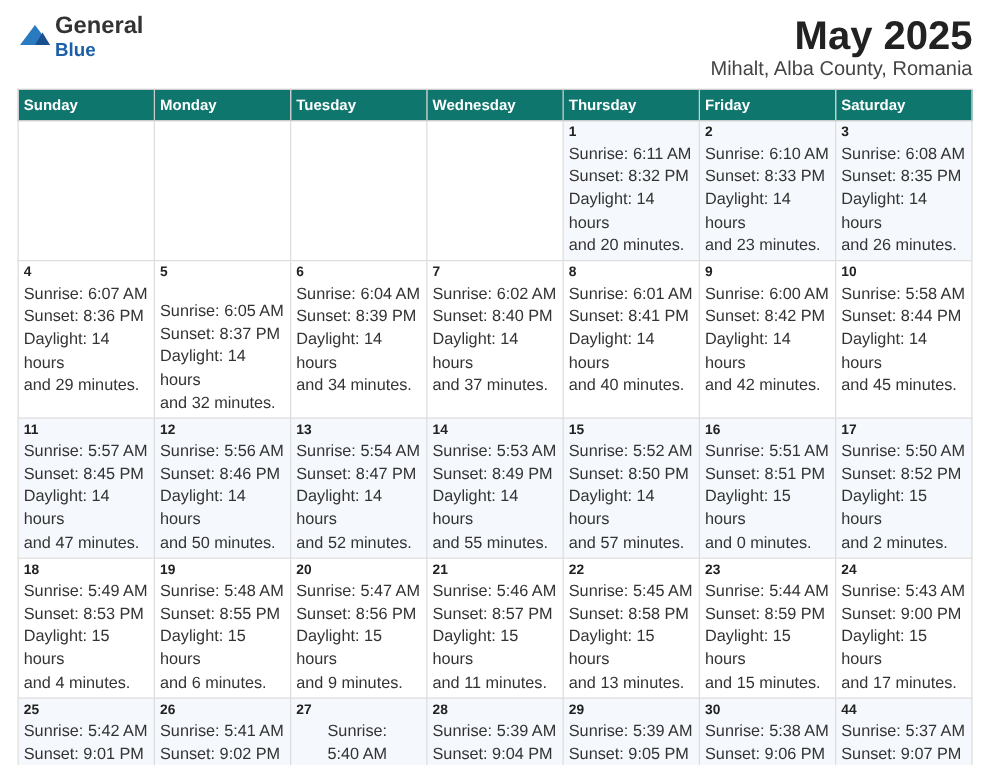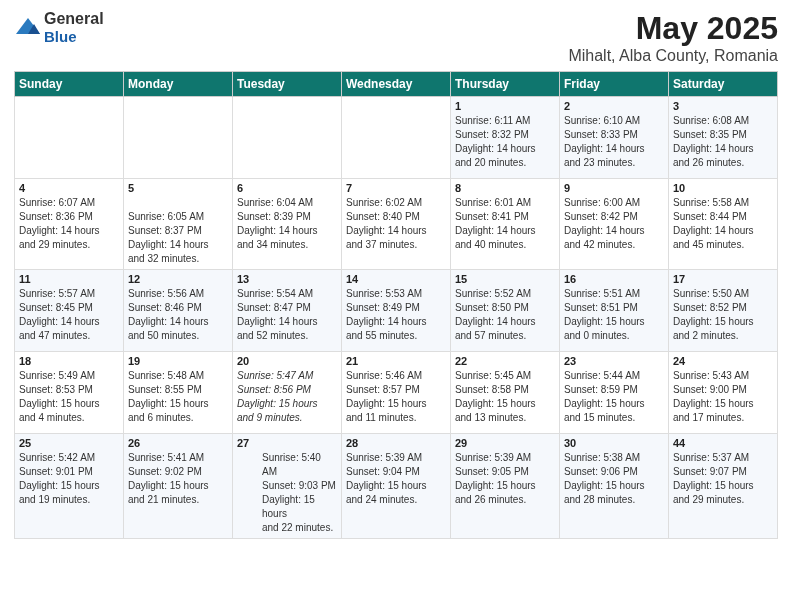--- a/index.html
+++ b/index.html
@@ -18,21 +18,21 @@
       display: flex;
       justify-content: space-between;
       align-items: flex-start;
       margin-bottom: 6px;
     }
     .logo {
       display: flex;
       align-items: center;
     }
     .logo-text-general {
-      font-size: 16px;
+      font-size: 19px;
       font-weight: bold;
       color: #333;
     }
     .logo-text-blue {
       font-size: 15px;
       font-weight: bold;
       color: #1a5fa8;
     }
     .logo-icon {
       width: 28px;
@@ -78,21 +78,21 @@
       background: #f5f8fc;
     }
     .day-num {
       font-size: 11px;
       font-weight: bold;
       color: #222;
       display: block;
       margin-bottom: 2px;
     }
     .day-info {
-      font-size: 10px;
+      font-size: 13px;
       color: #333;
       line-height: 1.4;
     }
     .empty-cell {
       background: #fff !important;
     }
   </style>
 </head>
 <body>
 
@@ -267,21 +267,21 @@
           </td>
           <td>
             <span class="day-num">19</span>
             <div class="day-info" style="white-space: pre-line;">Sunrise: 5:48 AM
 Sunset: 8:55 PM
 Daylight: 15 hours
 and 6 minutes.</div>
           </td>
           <td>
             <span class="day-num">20</span>
-            <div class="day-info" style="white-space: pre-line; font-style: italic;">Sunrise: 5:47 AM
+            <div class="day-info" style="white-space: pre-line;">Sunrise: 5:47 AM
 Sunset: 8:56 PM
 Daylight: 15 hours
 and 9 minutes.</div>
           </td>
           <td>
             <span class="day-num">21</span>
             <div class="day-info" style="white-space: pre-line;">Sunrise: 5:46 AM
 Sunset: 8:57 PM
 Daylight: 15 hours
 and 11 minutes.</div>

